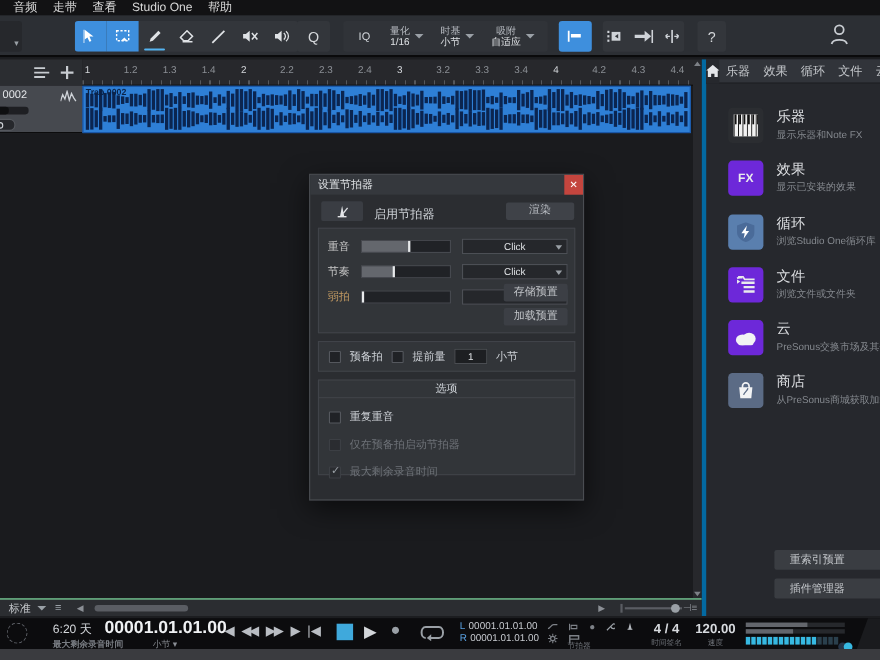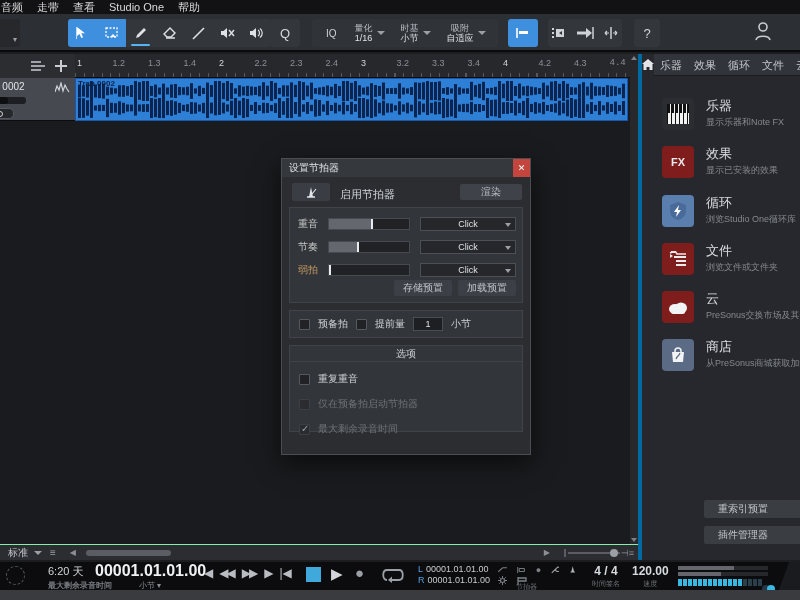--- a/index.html
+++ b/index.html
@@ -1,20 +1,20 @@
 <!DOCTYPE html>
 <html><head>
 <meta charset="utf-8">
 <style>
   * { margin:0; padding:0; box-sizing:border-box; font-family:"Liberation Sans","DejaVu Sans",sans-serif; }
   html,body { width:800px; height:600px; background:#111; overflow:hidden; }
   #app { position:relative; width:800px; height:600px; background:#1c1d20; overflow:hidden; }
 
   
-  .menubar { position:absolute; top:0; left:0; right:0; height:14px; background:#121214; display:flex; align-items:center; gap:14px; padding-left:8px; }
+  .menubar { position:absolute; top:0; left:0; right:0; height:14px; background:#121214; display:flex; align-items:center; gap:14px; padding-left:19px; }
   .menubar span { font-size:11px; color:#d8d8d8; line-height:14px; white-space:nowrap; }
   .menubar span:first-child { margin-left:-7px; }
 
   
   .toolbar { position:absolute; top:14px; left:0; right:0; height:38px; background:#2c2f34; border-bottom:2px solid #0a0a0b; display:flex; align-items:center; }
   .tb-stub { position:absolute; left:-8px; top:5px; width:28px; height:28px; background:#26282c; border-radius:3px; color:#9aa0a6; font-size:8px; display:flex; align-items:flex-end; justify-content:flex-end; padding:3px; }
   .toolgroup { position:absolute; left:68px; top:5px; height:28px; display:flex; background:#33363b; border-radius:3px; overflow:hidden; }
   .tool { width:29px; height:28px; display:flex; align-items:center; justify-content:center; color:#cfd3d8; position:relative; }
   .tool.blue { background:#3e8fdd; color:#fff; }
   .tool.sel::after { content:""; position:absolute; left:5px; right:5px; bottom:1px; height:2px; background:#55b3f0; border-radius:1px; }
@@ -61,21 +61,21 @@
   .zoomsl .knob { position:absolute; right:2px; top:-3px; width:8px; height:8px; background:#9aa0a6; border-radius:50%; }
   .zoomsl .endc { width:2px; height:8px; background:#5a5d63; }
   .ab-right { position:absolute; right:4px; color:#8b8f95; font-size:9px; }
 
   
   .browser { position:absolute; top:54px; left:638px; right:0; bottom:40px; background:#26282d; border-left:4px solid #0369a1; }
   .btabs { height:22px; background:#31343a; display:flex; align-items:center; gap:0; border-bottom:1px solid #1a1b1e; }
   .btab-home { width:24px; height:22px; background:#26282d; display:flex; align-items:center; justify-content:center; color:#e3e5e8; }
   .btab { font-size:11px; color:#c3c6ca; padding:0 6px; line-height:22px; white-space:nowrap; }
   .bitem { position:absolute; left:0; width:100%; height:46px; }
-  .bicon { position:absolute; left:20px; top:4px; width:32px; height:32px; border-radius:4px; background:#7f1d1d; display:flex; align-items:center; justify-content:center; color:#fff; overflow:hidden; }
+  .bicon { position:absolute; left:20px; top:4px; width:32px; height:32px; border-radius:4px; background:#6d28d9; display:flex; align-items:center; justify-content:center; color:#fff; overflow:hidden; }
   .bicon.piano { background:#2b2d31; }
   .bicon.loops { background:#5a7fae; }
   .bicon.shop { background:#5b6b85; }
   .bicon.pool { background:#4a7ab8; }
   .btitle { position:absolute; left:64px; top:3px; font-size:13px; color:#dcdee1; }
   .bdesc { position:absolute; left:64px; top:22px; font-size:9px; color:#84888e; white-space:nowrap; }
   .bbtn { position:absolute; right:-14px; width:110px; height:18px; background:#3a3d42; border-radius:2px; font-size:10px; color:#c3c6ca; display:flex; align-items:center; padding-left:14px; }
   .pianokeys { width:22px; height:20px; background:#f2f2f2; background-image:linear-gradient(to right,#111 0 1px,transparent 1px 100%); background-size:4px 100%; position:relative; }
   .pianokeys::after { content:""; position:absolute; top:0; left:1px; right:0; height:9px; background-image:linear-gradient(to right,#111 0 2px,transparent 2px 4px); background-size:4px 100%; }
   .fxtxt { font-size:11px; font-weight:bold; color:#e8eaec; }
@@ -90,21 +90,21 @@
   .render-btn { position:absolute; right:8px; top:7px; width:62px; height:16px; background:#3f4248; border-radius:2px; font-size:10px; color:#b8bcc2; text-align:center; line-height:16px; }
   .panel { position:relative; margin:0 7px 7px 7px; background:#323539; border:1px solid #404349; }
   .panel.sliders { height:96px; }
   .srow { position:absolute; left:8px; display:flex; align-items:center; height:14px; }
   .srow .slbl { width:30px; font-size:10px; color:#c8c8c8; }
   .srow.off .slbl { color:#c39a62; }
   .m-slider { width:82px; height:12px; background:#202226; border:1px solid #46494f; position:relative; }
   .m-slider .fill { position:absolute; left:0; top:0; bottom:0; background:#64676d; border-right:2px solid #e8eaec; }
   .snddd { margin-left:10px; width:96px; height:14px; background:#25272b; border:1px solid #4c4f55; position:relative; font-size:9px; color:#dfe2e5; text-align:center; line-height:13px; }
   .snddd .caret { position:absolute; right:4px; top:5px; border-left-width:3px; border-right-width:3px; }
-  .preset-btns { position:absolute; right:6px; bottom:6px; display:flex; gap:6px; }
+  .preset-btns { position:absolute; right:6px; bottom:6px; display:flex; gap:6px;flex-direction:column; }
   .pbtn { width:58px; height:16px; background:#3c3f45; border-radius:2px; font-size:10px; color:#c0c3c7; text-align:center; line-height:16px; }
   .panel.precount { height:28px; display:flex; align-items:center; gap:8px; padding-left:9px; }
   .cb { width:11px; height:11px; background:#202226; border:1px solid #55585e; border-radius:1px; position:relative; flex:none; }
   .cb.dis { border-color:#3c3f44; background:#2a2c30; }
   .cb.chk::after { content:"✓"; position:absolute; left:1px; top:-2px; font-size:10px; color:#9aa0a6; }
   .cblbl { font-size:10px; color:#cfd3d8; }
   .numin { width:30px; height:14px; background:#1d1f22; border:1px solid #4a4d52; color:#dfe2e5; font-size:9px; text-align:center; }
   .panel.options { height:87px; }
   .opt-title { height:16px; text-align:center; font-size:10px; color:#cfd3d8; line-height:16px; border-bottom:1px solid #404349; }
   .orow { position:absolute; left:9px; display:flex; align-items:center; gap:8px; }
@@ -281,21 +281,21 @@
         <span style="left: 179.5px;">2.2</span>
         <span style="left: 215px;">2.3</span>
         <span style="left: 250.5px;">2.4</span>
         <span class="major" style="left: 286px;">3</span>
         <span style="left: 321.5px;">3.2</span>
         <span style="left: 357px;">3.3</span>
         <span style="left: 392.5px;">3.4</span>
         <span class="major" style="left: 428px;">4</span>
         <span style="left: 463.5px;">4.2</span>
         <span style="left: 499px;">4.3</span>
-        <span style="left: 534.5px; font-family: Liberation Mono, monospace;">4.4</span>
+        <span style="left: 534.5px;">4.4</span>
       </div>
     <div class="trackhead">
       <div class="trackname">p 0002</div>
       <svg class="th-wave" width="15" height="11" viewBox="0 0 15 11">
           <path d="M0 10 L2 4 4 8 6 1 8 9 10 3 12 7 14 10" fill="none" stroke="#cfd3d8" stroke-width="1.2"></path>
         </svg>
       <div class="th-fader">
           <i></i>
         </div>
       <div class="th-pan">

